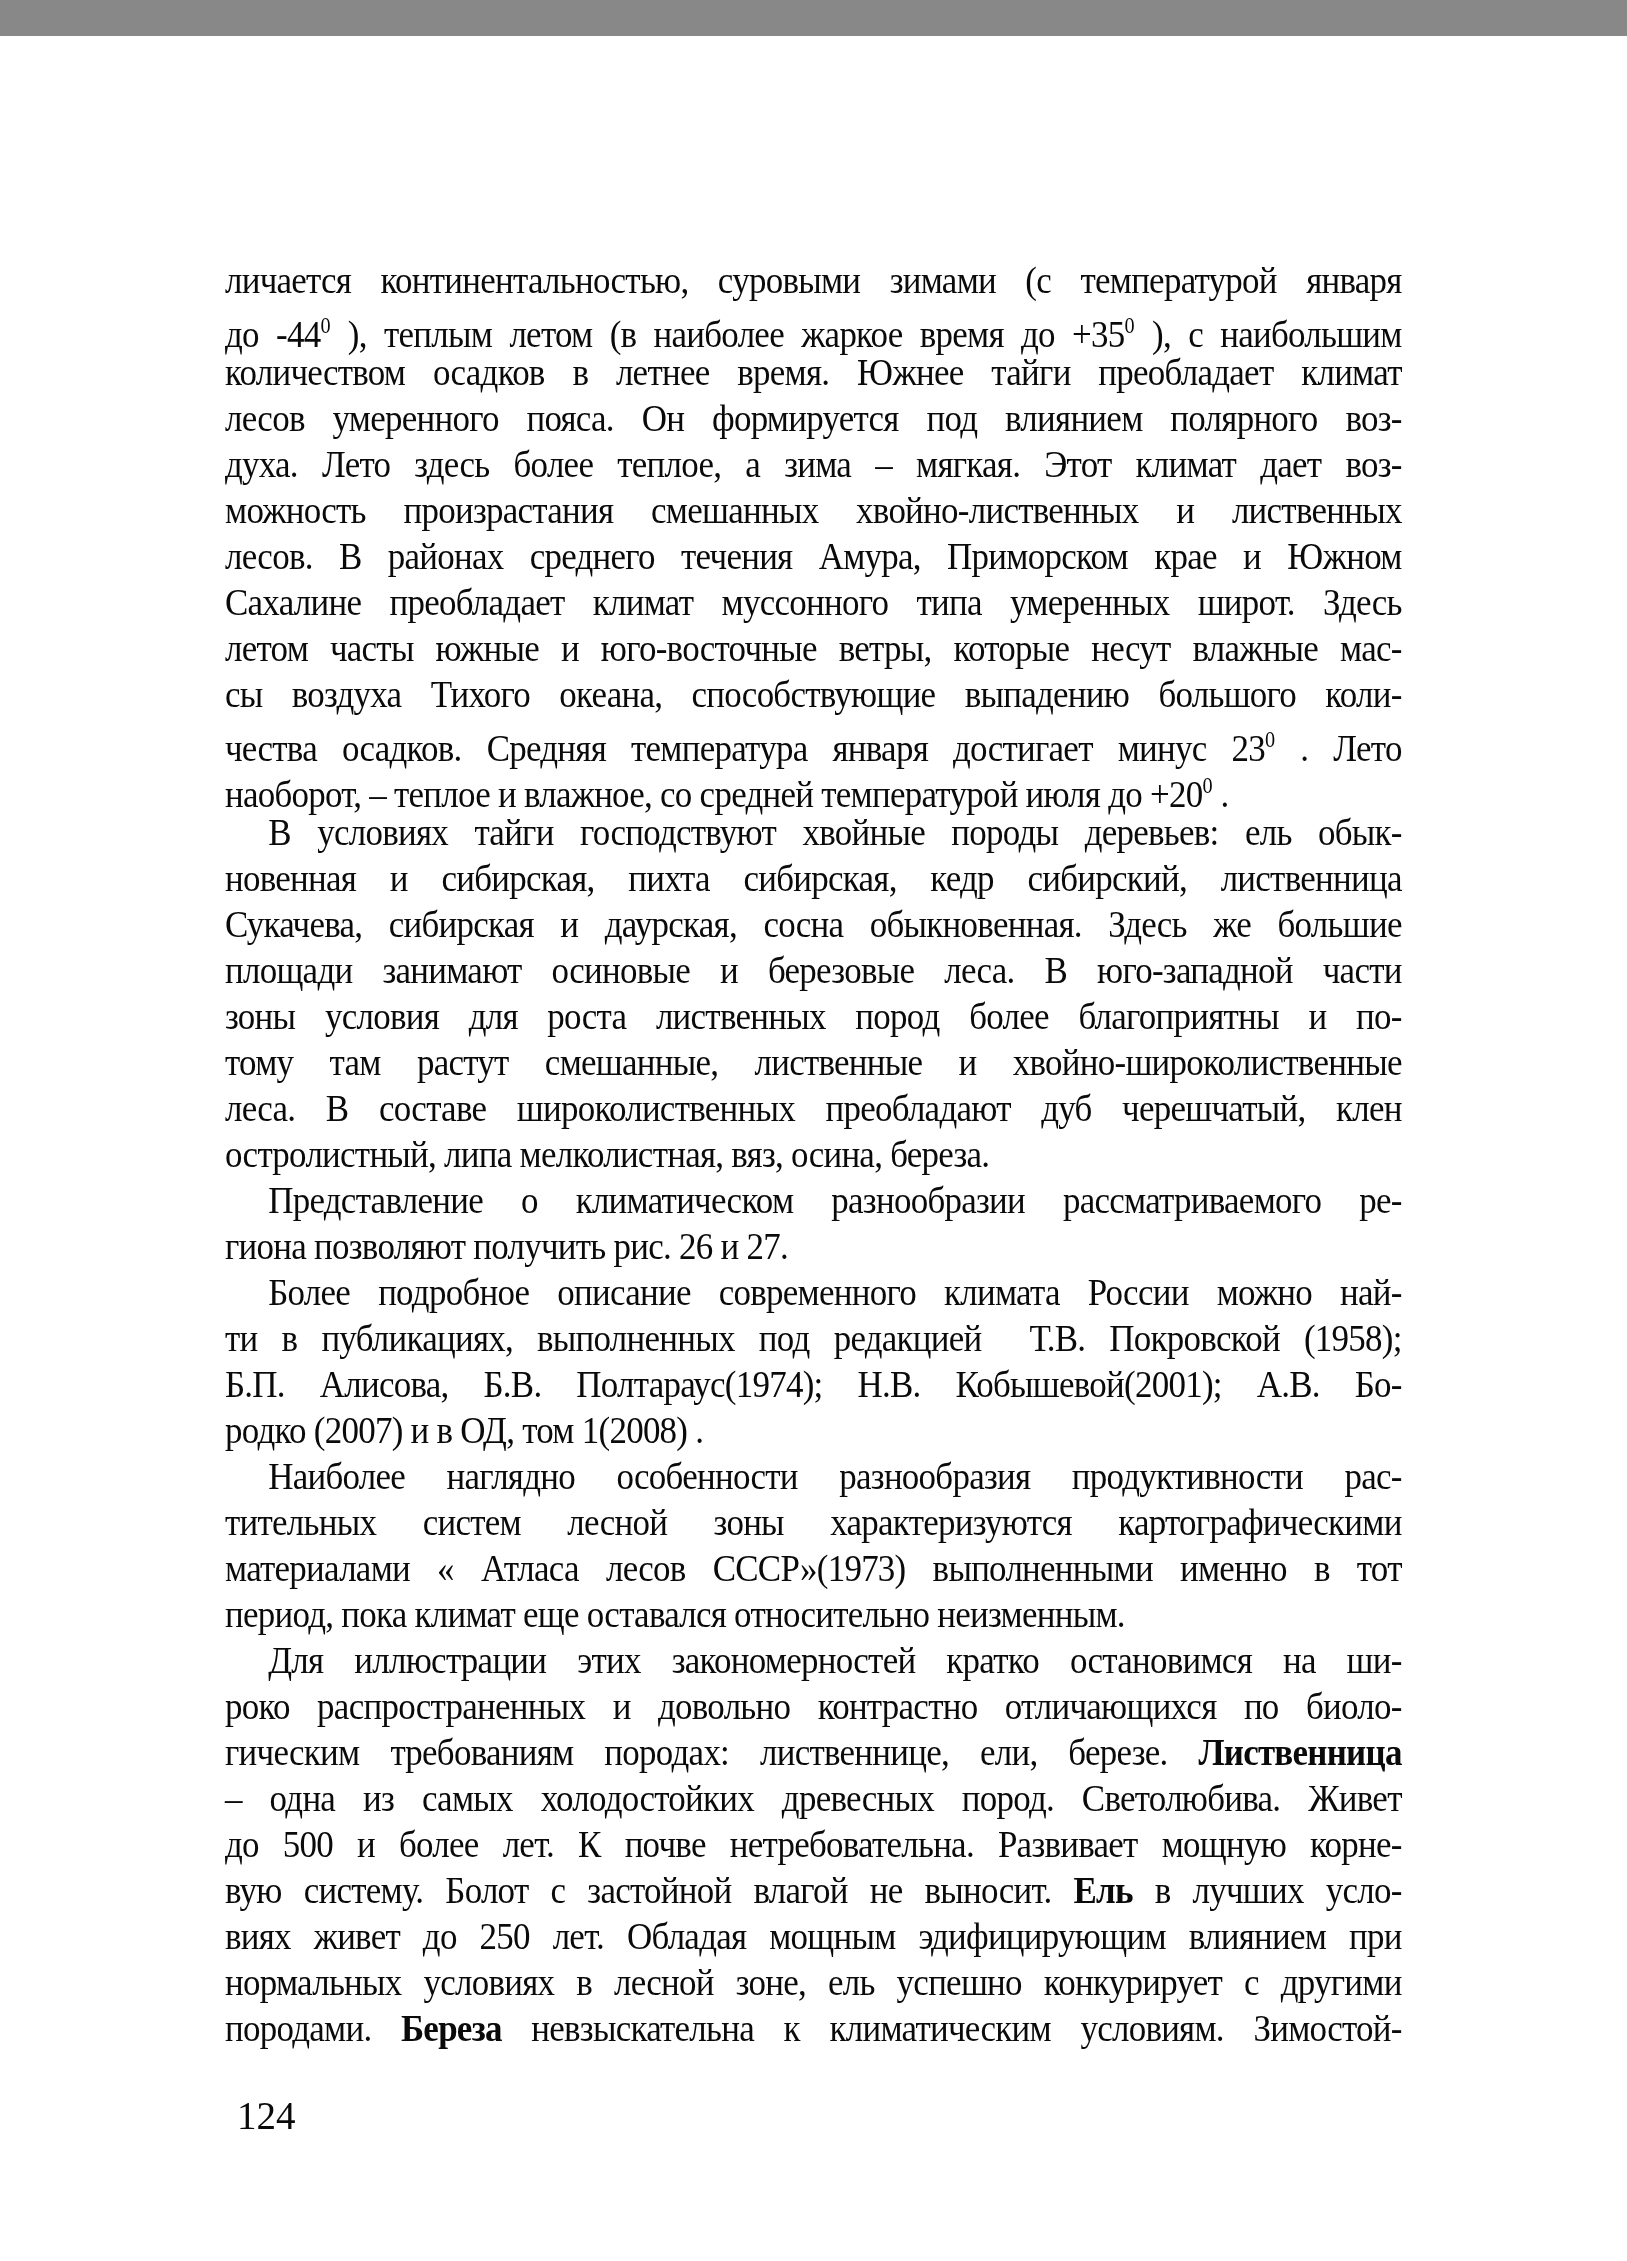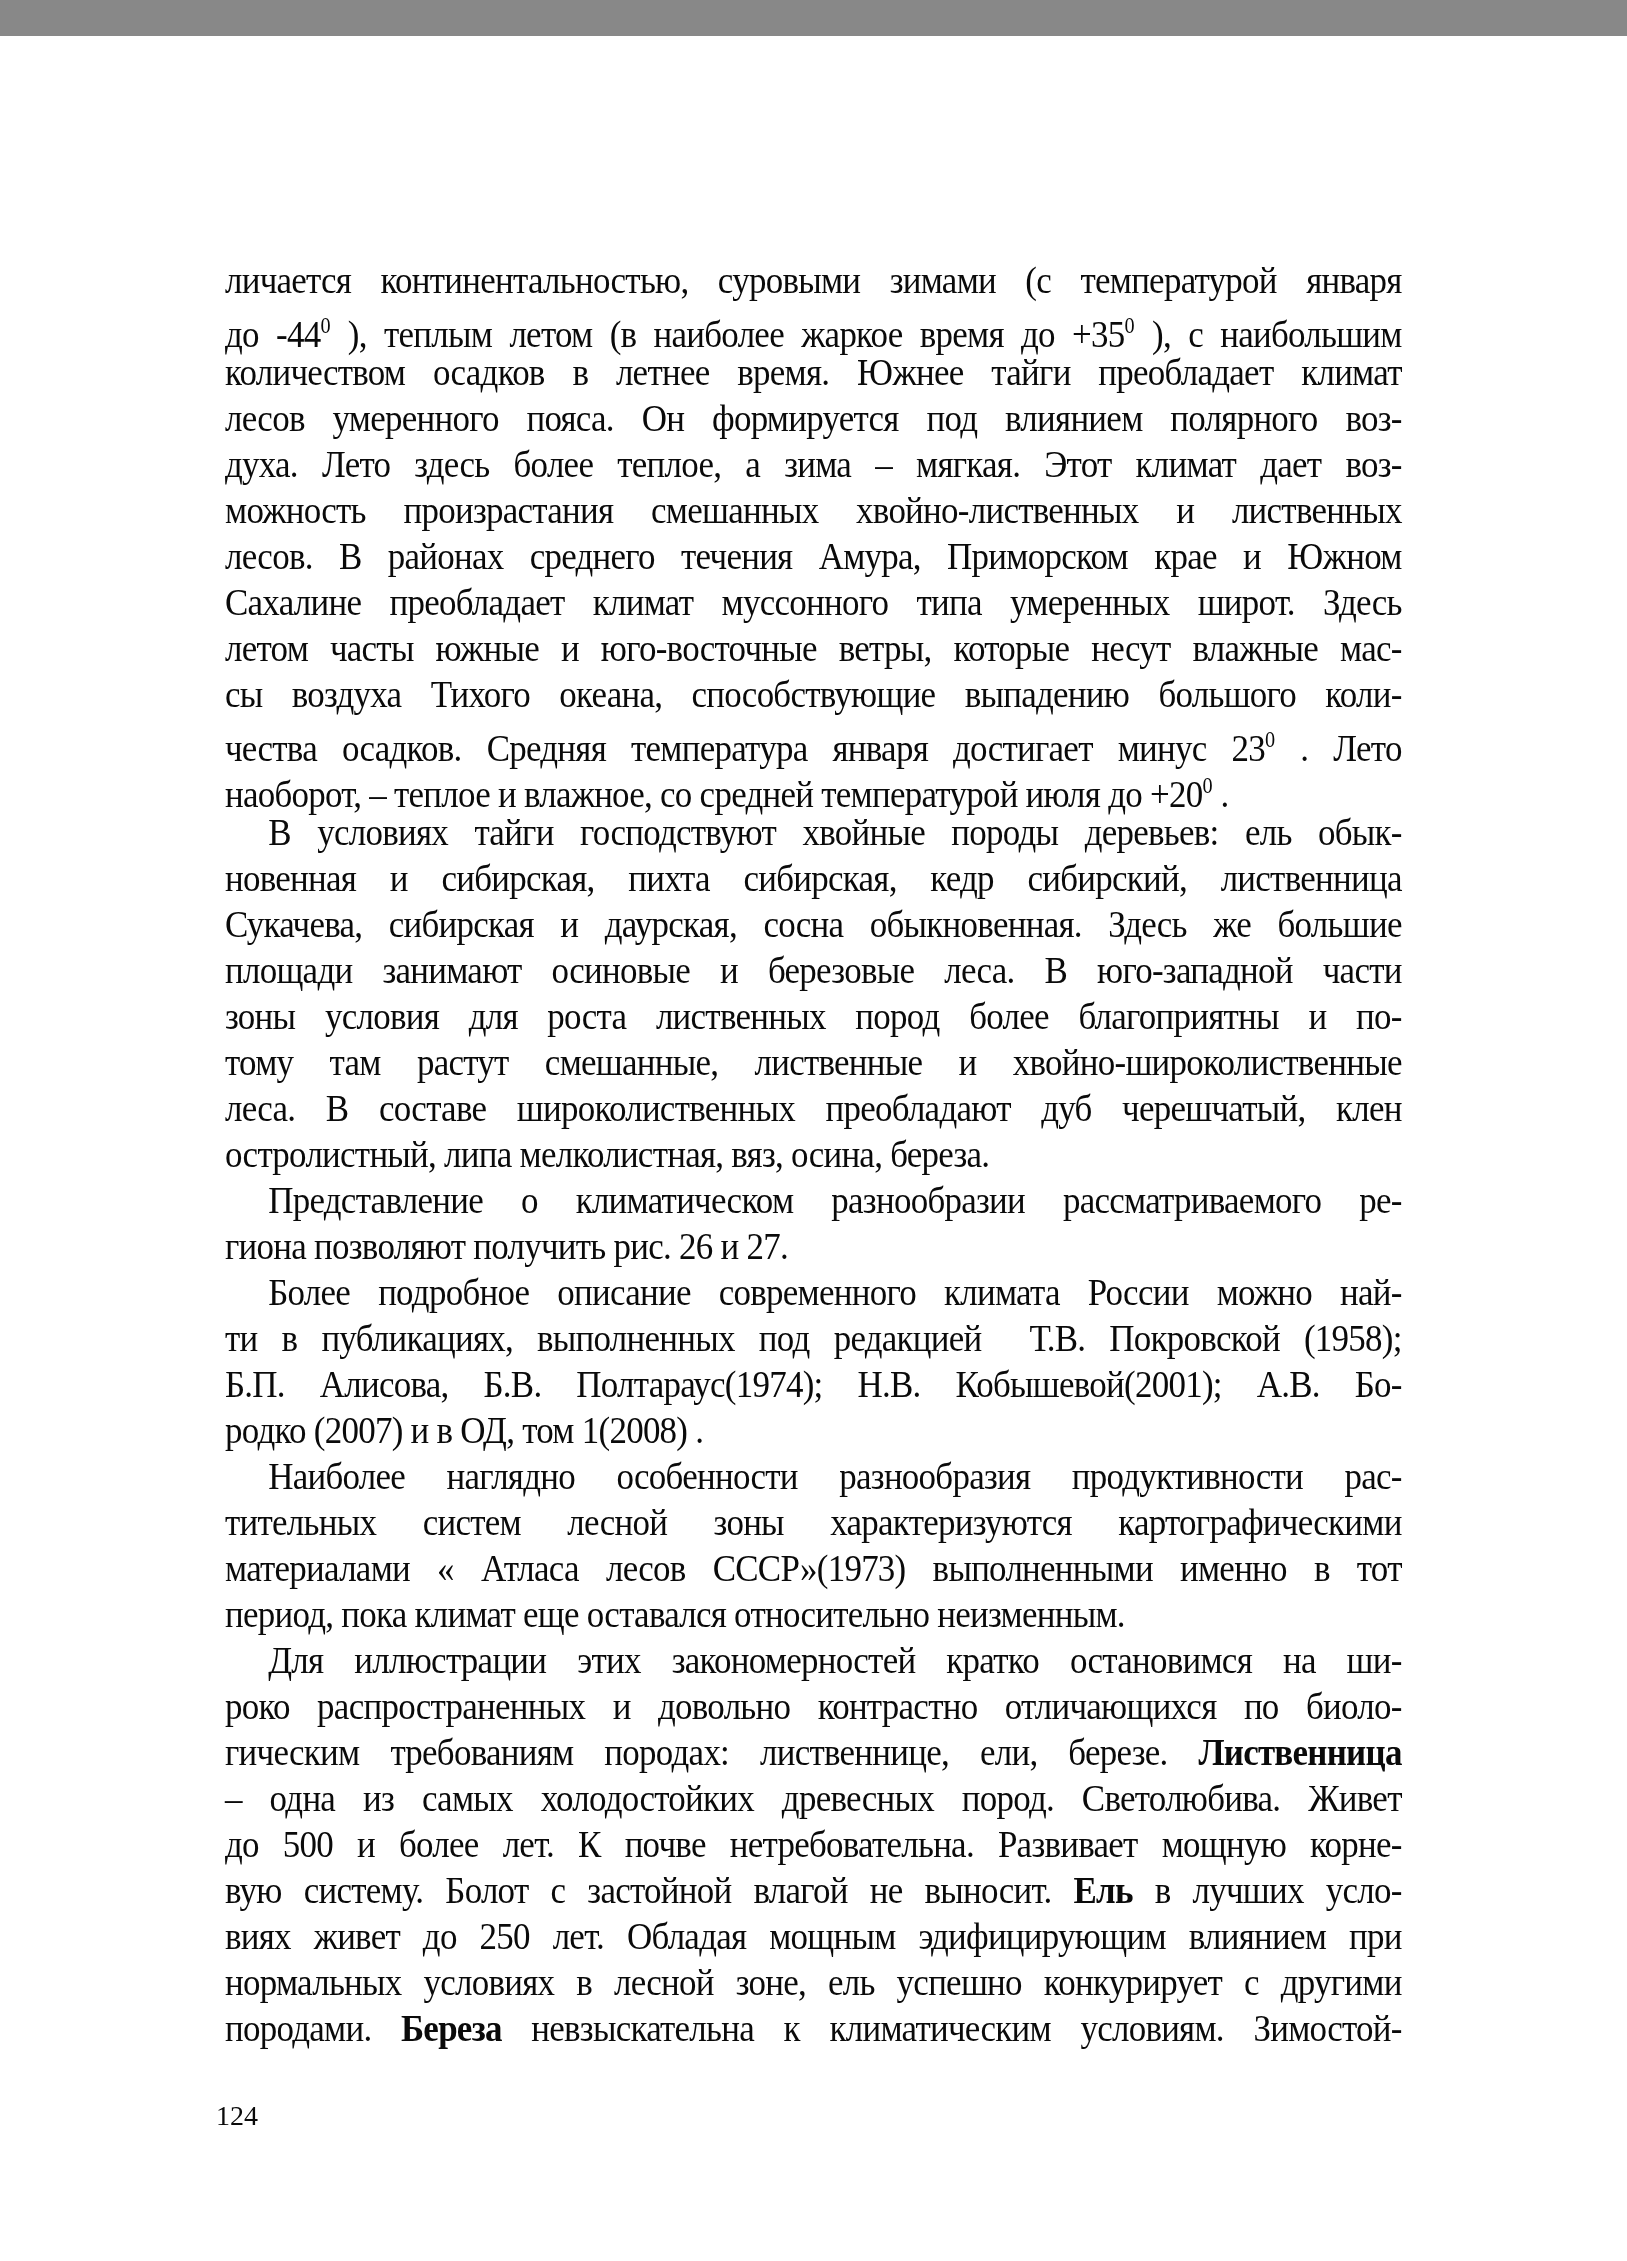--- a/index.html
+++ b/index.html
@@ -41,23 +41,23 @@
     padding-left: 47px;         
   }
   .b { font-weight: bold; }
   .sup {
     font-size: 0.58em;
     vertical-align: 0.62em;
     letter-spacing: 0;
   }
   .page-number {
     position: absolute;
-    left: 216px;
+    left: 237px;
     top: 2061px;
-    font-size: 28px;
+    font-size: 39px;
     line-height: 38px;
   }
 </style>
 </head>
 <body>
 
 <div class="page">
   <div class="text-block">
       <div class="line jf"><span>личается континентальностью, суровыми зимами (с температурой января</span></div>
       <div class="line jf"><span>до -44</span><span class="sup">0</span><span> ), теплым летом (в наиболее жаркое время до +35</span><span class="sup">0</span><span> ), с наибольшим</span></div>

